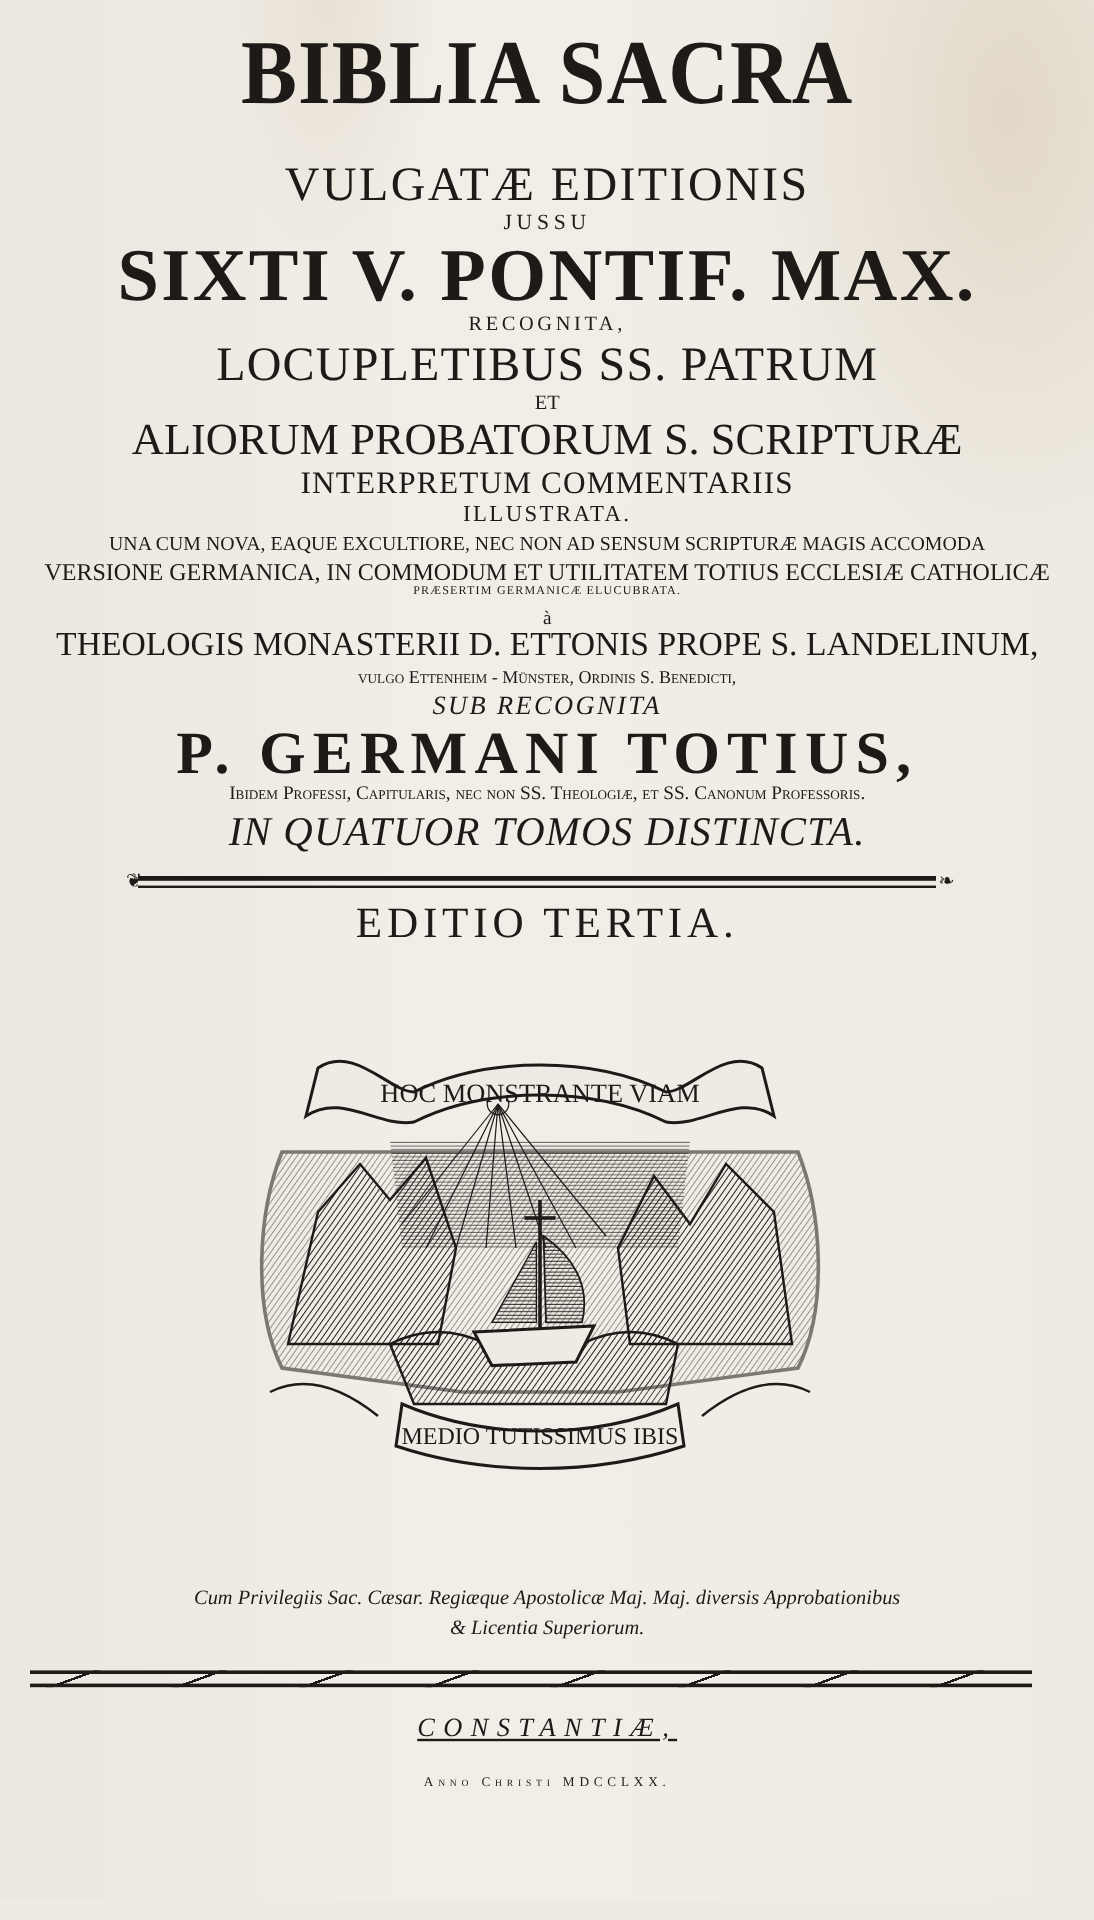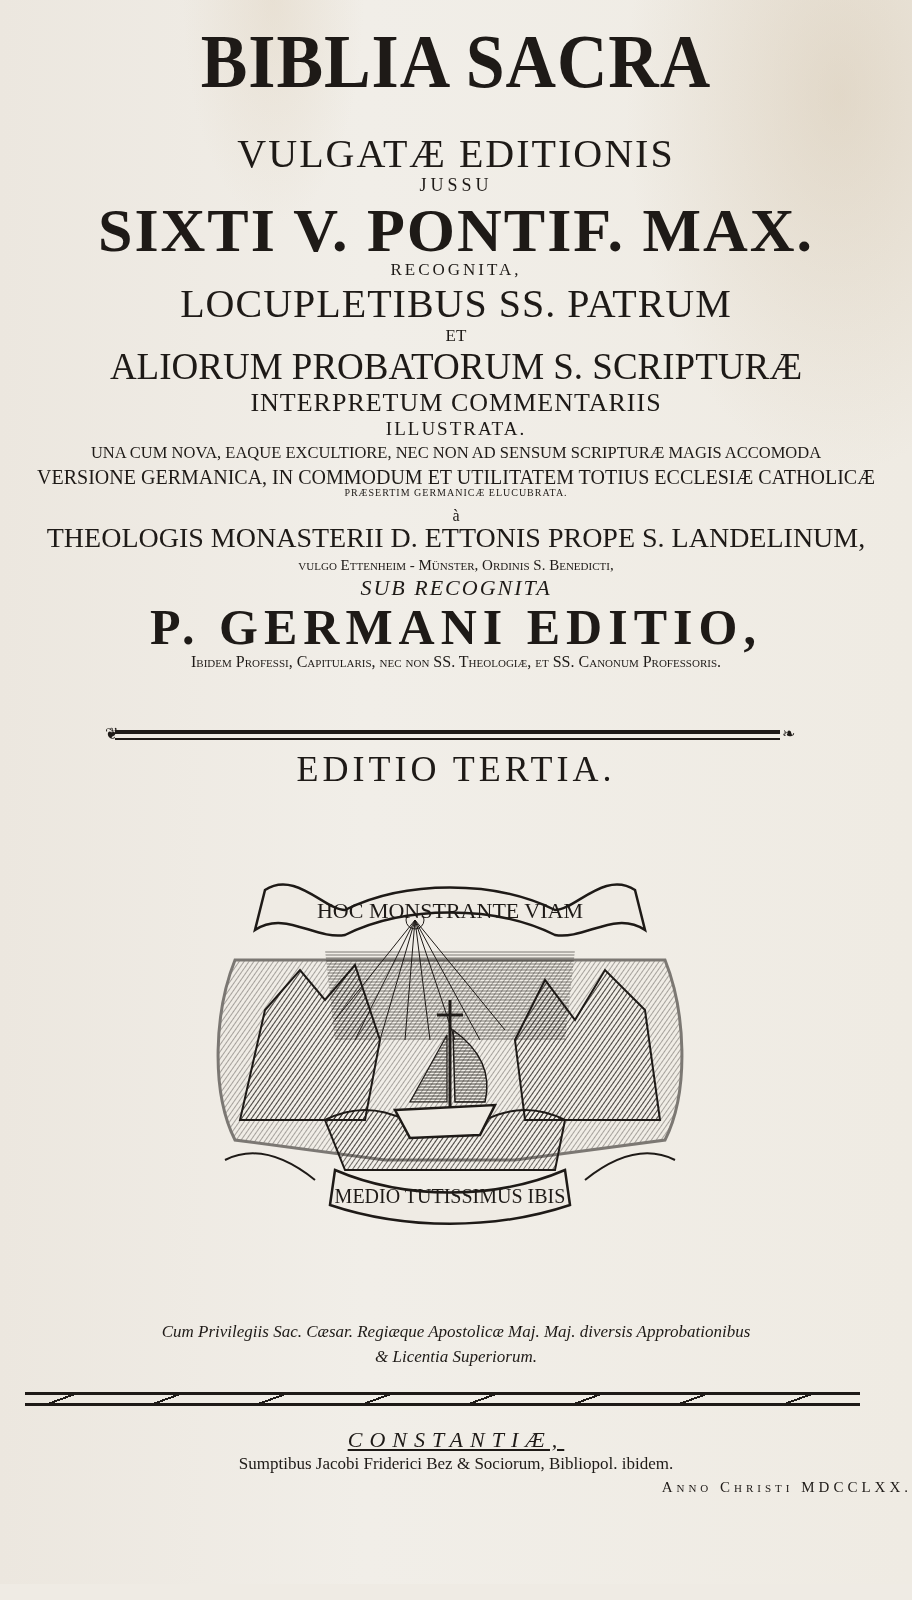--- a/index.html
+++ b/index.html
@@ -48,21 +48,21 @@
   .t23 { top: 1347px; font-size: 17px; font-style: italic; }
   .rule-bottom {
     position: absolute; left: 25px; top: 1392px; width: 835px; height: 14px;
     background:
       repeating-linear-gradient(160deg, transparent 0 18px, #1e1a17 18px 20px, transparent 20px 36px),
       linear-gradient(#1e1a17,#1e1a17) top/100% 3px no-repeat,
       linear-gradient(#1e1a17,#1e1a17) bottom/100% 3px no-repeat;
   }
   .t24 { top: 1427px; font-size: 22px; font-style: italic; letter-spacing: 7px; text-decoration: underline; }
   .t25 { top: 1454px; font-size: 17px; }
-  .t26 { top: 1479px; font-size: 15px; letter-spacing: 4px; font-variant: small-caps; text-align: right; }
+  .t26 { top: 1479px; font-size: 11px; letter-spacing: 4px; font-variant: small-caps; }
 </style>
 </head>
 <body>
 
 <div class="page">
   <div class="line t1">BIBLIA SACRA</div>
   <div class="line t2">VULGATÆ EDITIONIS</div>
   <div class="line t3">JUSSU</div>
   <div class="line t4">SIXTI V. PONTIF. MAX.</div>
   <div class="line t5">RECOGNITA,</div>
@@ -71,22 +71,23 @@
   <div class="line t8">ALIORUM PROBATORUM S. SCRIPTURÆ</div>
   <div class="line t9">INTERPRETUM COMMENTARIIS</div>
   <div class="line t10">ILLUSTRATA.</div>
   <div class="line t11">UNA CUM NOVA, EAQUE EXCULTIORE, NEC NON AD SENSUM SCRIPTURÆ MAGIS ACCOMODA</div>
   <div class="line t12">VERSIONE GERMANICA, IN COMMODUM ET UTILITATEM TOTIUS ECCLESIÆ CATHOLICÆ</div>
   <div class="line t13">PRÆSERTIM GERMANICÆ ELUCUBRATA.</div>
   <div class="line t14">à</div>
   <div class="line t15">THEOLOGIS MONASTERII D. ETTONIS PROPE S. LANDELINUM,</div>
   <div class="line t16">vulgo Ettenheim - Münster, Ordinis S. Benedicti,</div>
   <div class="line t17">SUB RECOGNITA</div>
-  <div class="line t18">P. GERMANI EDITIO,</div>
+  <div class="line t18">P. GERMANI TOTIUS,</div>
   <div class="line t19">Ibidem Professi, Capitularis, nec non SS. Theologiæ, et SS. Canonum Professoris.</div>
+  <div class="line t20">IN QUATUOR TOMOS DISTINCTA.</div>
 
   <span class="rule-cap" style="left:105px">❦</span>
   <div class="rule-top"></div>
   <span class="rule-cap" style="left:782px">❧</span>
 
   <div class="line t21">EDITIO TERTIA.</div>
 
   <svg class="emblem" viewBox="0 0 490 370">
     <defs>
       <pattern id="hatch" width="4" height="4" patternUnits="userSpaceOnUse" patternTransform="rotate(35)">
@@ -133,15 +134,14 @@
     <path d="M20 290 Q60 270 110 310" fill="none" stroke="#1e1a17" stroke-width="2"></path>
     <path d="M470 290 Q430 270 380 310" fill="none" stroke="#1e1a17" stroke-width="2"></path>
   </svg>
 
   <div class="line t22">Cum Privilegiis Sac. Cæsar. Regiæque Apostolicæ Maj. Maj. diversis Approbationibus</div>
   <div class="line t23">&amp; Licentia Superiorum.</div>
 
   <div class="rule-bottom"></div>
 
   <div class="line t24">CONSTANTIÆ,</div>
-  <div class="line t25">Sumptibus Jacobi Friderici Bez &amp; Sociorum, Bibliopol. ibidem.</div>
   <div class="line t26">Anno Christi MDCCLXX.</div>
 </div>
 
 </body></html>

